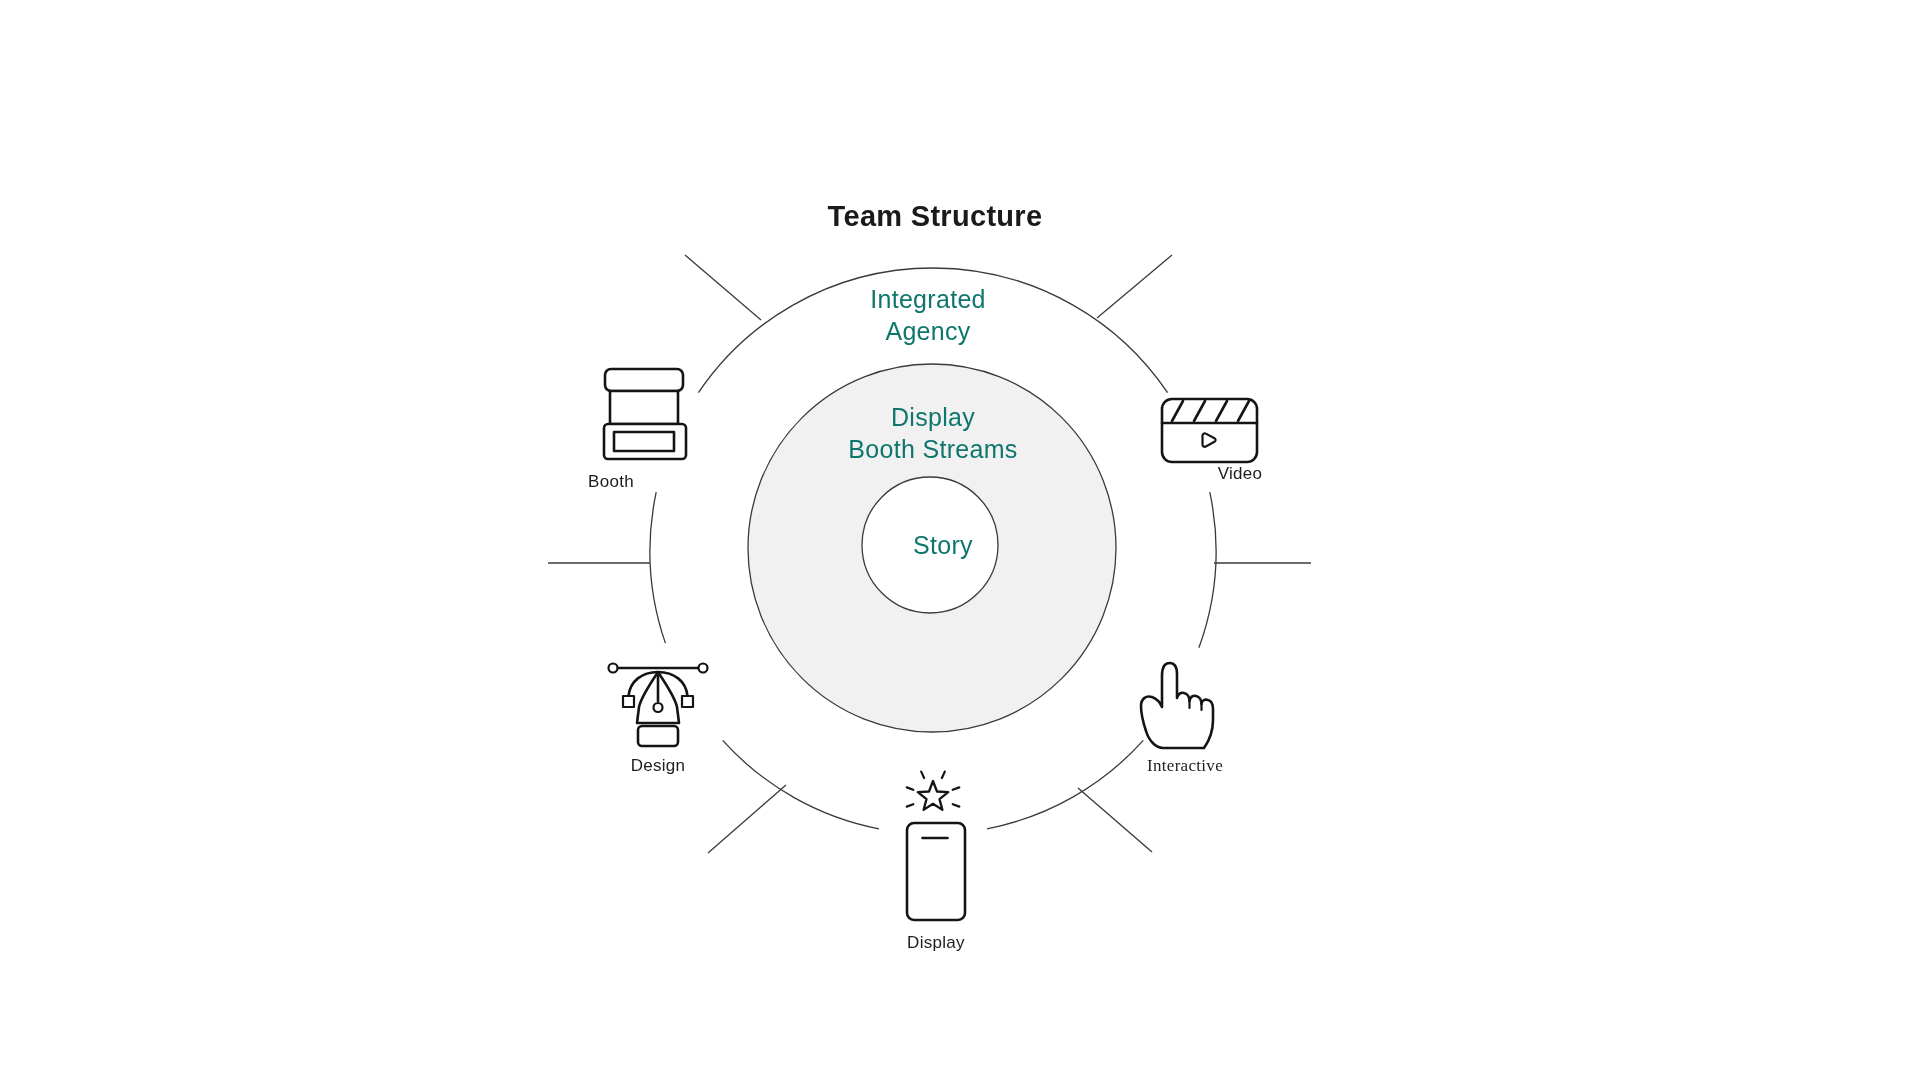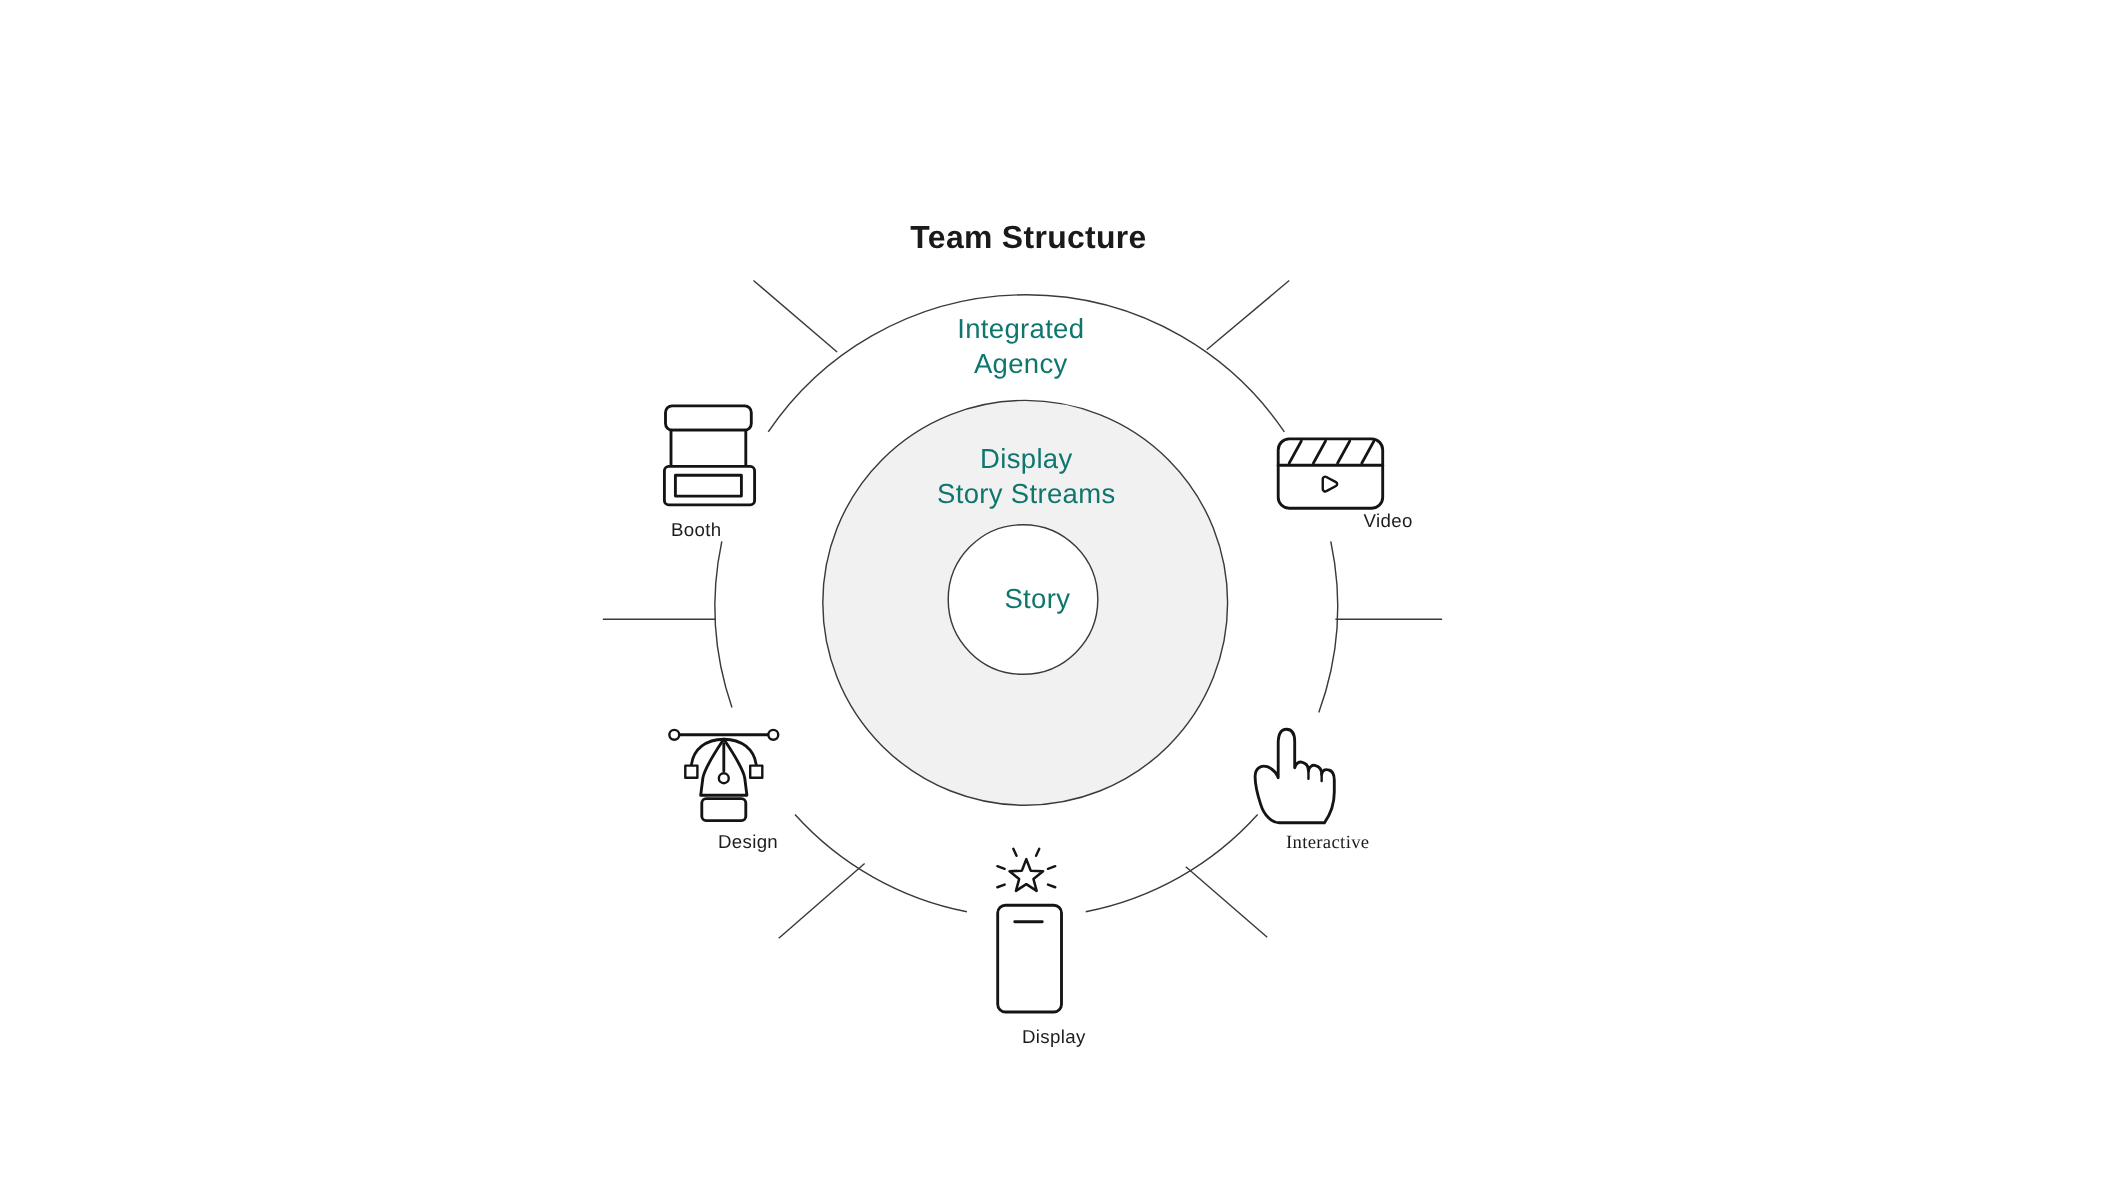--- a/index.html
+++ b/index.html
@@ -5,21 +5,21 @@
   html,body{margin:0;padding:0;background:#ffffff;width:1920px;height:1080px;overflow:hidden;}
   .stage{position:relative;width:1920px;height:1080px;background:#ffffff;
          font-family:"Liberation Sans","DejaVu Sans",sans-serif;color:#1d1d1d;}
   svg.diagram{position:absolute;left:0;top:0;}
   .title{position:absolute;left:935px;top:200px;transform:translateX(-50%);
          font-size:29px;font-weight:700;letter-spacing:.3px;color:#1a1a1a;white-space:nowrap;}
   .ring-text{position:absolute;transform:translateX(-50%);text-align:center;
              font-size:25px;line-height:32px;letter-spacing:.3px;color:#0f766e;white-space:nowrap;}
   .ring-text span{display:block;}
   .spoke-label{position:absolute;transform:translateX(-50%);font-size:17px;
-               letter-spacing:.3px;color:#1d1d1d;white-space:nowrap;margin-left:22px;}
+               letter-spacing:.3px;color:#1d1d1d;white-space:nowrap;}
   .thin{stroke:#3a3a3a;stroke-width:1.3;fill:none;}
   .icon{stroke:#141414;stroke-width:2.6;fill:none;stroke-linecap:round;stroke-linejoin:round;}
   .icon-fill{fill:#ffffff;}
 </style>
 </head>
 <body>
 
 <div class="stage">
 
   <svg class="diagram" width="1920" height="1080" viewBox="0 0 1920 1080">
@@ -114,21 +114,21 @@
 
   <div class="title">Team Structure</div>
 
   <div class="ring-text" style="left:928px;top:283px;">
     <span>Integrated</span>
     <span>Agency</span>
   </div>
 
   <div class="ring-text" style="left:933px;top:401px;">
     <span>Display</span>
-    <span>Story Streams</span>
+    <span>Booth Streams</span>
   </div>
 
   <div class="ring-text" style="left:930px;top:529px;margin-left:13px;">Story</div>
 
   <div class="spoke-label" style="left:611px;top:472px;">Booth</div>
   <div class="spoke-label" style="left:1240px;top:464px;">Video</div>
   <div class="spoke-label" style="left:658px;top:756px;text-align:center;">Design</div>
   <div class="spoke-label" style="left:1185px;top:756px;font-family:Liberation Serif, serif;">Interactive</div>
   <div class="spoke-label" style="left:936px;top:933px;">Display</div>
 </div>

